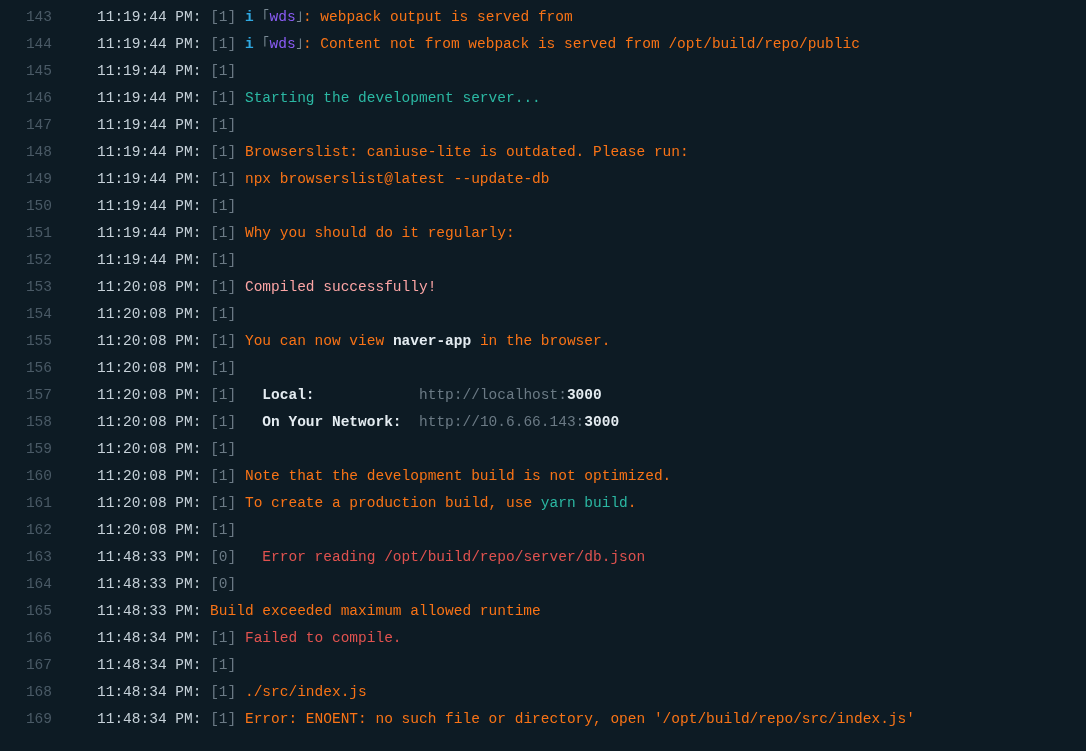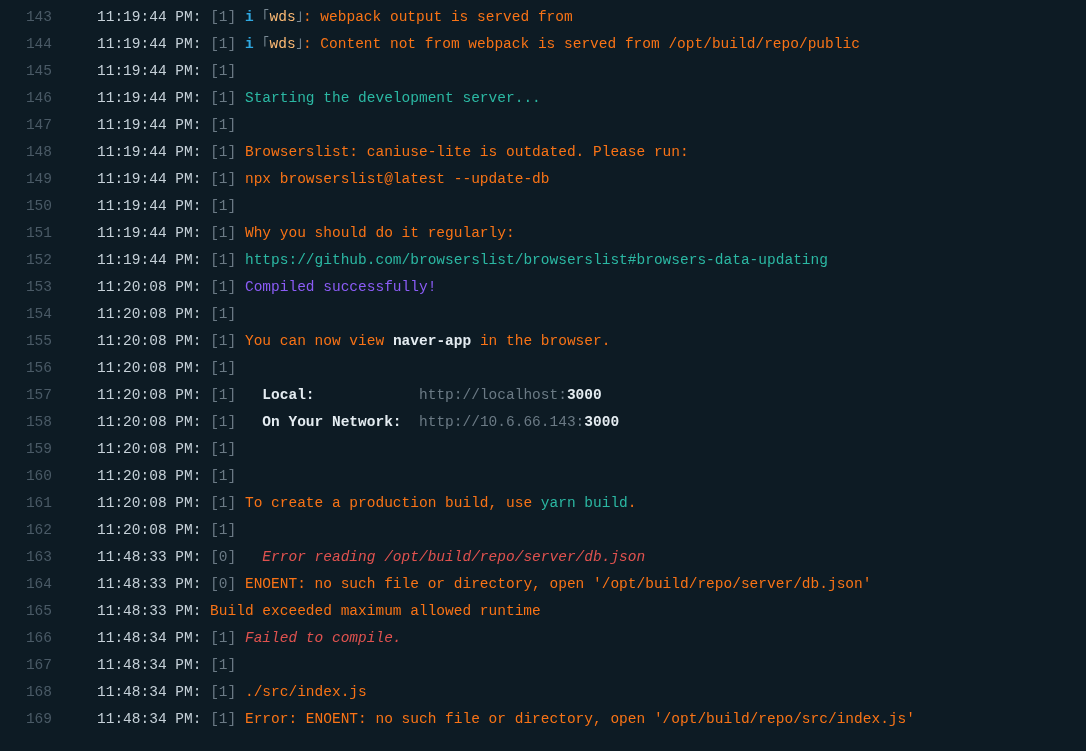--- a/index.html
+++ b/index.html
@@ -44,34 +44,33 @@
     white-space: pre;
   }
   .info-i {
     color: #2fa8e0;
     font-weight: bold;
   }
   .bracket {
     color: #7a8a95;
   }
   .wds {
-    color: #fdba74;
+    color: #8b5cf6;
   }
   .teal {
     color: #2bb8a3;
   }
   .link {
     color: #2bb8a3;
   }
   .green {
-    color: #8b5cf6;
+    color: #fca5a5;
   }
   .red {
     color: #e0524f;
-    font-style: italic;
   }
   .bold {
     font-weight: bold;
     color: #e4ecf1;
     text-align: right;
   }
   .dim {
     color: #f97316;
   }
   .url-dim {
@@ -84,31 +83,31 @@
 <div class="log-container" id="log-root">
     <div class="row"><span class="lineno">143</span><span class="gutter"></span><span class="ts">11:19:44 PM:</span><span> </span><span class="idx">[1]</span><span class="content"><span> </span><span class="info-i">i </span><span class="bracket">｢</span><span class="wds">wds</span><span class="bracket">｣</span><span class="dim">: webpack output is served from</span></span></div>
     <div class="row"><span class="lineno">144</span><span class="gutter"></span><span class="ts">11:19:44 PM:</span><span> </span><span class="idx">[1]</span><span class="content"><span> </span><span class="info-i">i </span><span class="bracket">｢</span><span class="wds">wds</span><span class="bracket">｣</span><span class="dim">: Content not from webpack is served from /opt/build/repo/public</span></span></div>
     <div class="row"><span class="lineno">145</span><span class="gutter"></span><span class="ts">11:19:44 PM:</span><span> </span><span class="idx">[1]</span></div>
     <div class="row"><span class="lineno">146</span><span class="gutter"></span><span class="ts">11:19:44 PM:</span><span> </span><span class="idx">[1]</span><span class="content"><span class="teal"> Starting the development server...</span></span></div>
     <div class="row"><span class="lineno">147</span><span class="gutter"></span><span class="ts">11:19:44 PM:</span><span> </span><span class="idx">[1]</span><span class="content"></span></div>
     <div class="row"><span class="lineno">148</span><span class="gutter"></span><span class="ts">11:19:44 PM:</span><span> </span><span class="idx">[1]</span><span class="content"><span class="dim"> Browserslist: caniuse-lite is outdated. Please run:</span></span></div>
     <div class="row"><span class="lineno">149</span><span class="gutter"></span><span class="ts">11:19:44 PM:</span><span> </span><span class="idx">[1]</span><span class="content"><span class="dim"> npx browserslist@latest --update-db</span></span></div>
     <div class="row"><span class="lineno">150</span><span class="gutter"></span><span class="ts">11:19:44 PM:</span><span> </span><span class="idx">[1]</span><span class="content"></span></div>
     <div class="row"><span class="lineno">151</span><span class="gutter"></span><span class="ts">11:19:44 PM:</span><span> </span><span class="idx">[1]</span><span class="content"><span class="dim"> Why you should do it regularly:</span></span></div>
-    <div class="row"><span class="lineno">152</span><span class="gutter"></span><span class="ts">11:19:44 PM:</span><span> </span><span class="idx">[1]</span><span class="content"><span class="link"> https://github.com/browserslist/browserslist#browsers-data-updating</span></span></div>
+    <div class="row"><span class="lineno">152</span><span class="gutter"></span><span class="ts">11:19:44 PM:</span><span> </span><span class="idx">[1]</span></div>
     <div class="row"><span class="lineno">153</span><span class="gutter"></span><span class="ts">11:20:08 PM:</span><span> </span><span class="idx">[1]</span><span class="content"><span class="green"> Compiled successfully!</span></span></div>
     <div class="row"><span class="lineno">154</span><span class="gutter"></span><span class="ts">11:20:08 PM:</span><span> </span><span class="idx">[1]</span><span class="content"></span></div>
     <div class="row"><span class="lineno">155</span><span class="gutter"></span><span class="ts">11:20:08 PM:</span><span> </span><span class="idx">[1]</span><span class="content"><span class="dim"> You can now view </span><span class="bold">naver-app</span><span class="dim"> in the browser.</span></span></div>
     <div class="row"><span class="lineno">156</span><span class="gutter"></span><span class="ts">11:20:08 PM:</span><span> </span><span class="idx">[1]</span><span class="content"></span></div>
     <div class="row"><span class="lineno">157</span><span class="gutter"></span><span class="ts">11:20:08 PM:</span><span> </span><span class="idx">[1]</span><span class="content"><span>   </span><span class="bold">Local:</span><span>            </span><span class="url-dim">http://localhost:</span><span class="bold">3000</span></span></div>
     <div class="row"><span class="lineno">158</span><span class="gutter"></span><span class="ts">11:20:08 PM:</span><span> </span><span class="idx">[1]</span><span class="content"><span>   </span><span class="bold">On Your Network:</span><span>  </span><span class="url-dim">http://10.6.66.143:</span><span class="bold">3000</span></span></div>
     <div class="row"><span class="lineno">159</span><span class="gutter"></span><span class="ts">11:20:08 PM:</span><span> </span><span class="idx">[1]</span><span class="content"></span></div>
-    <div class="row"><span class="lineno">160</span><span class="gutter"></span><span class="ts">11:20:08 PM:</span><span> </span><span class="idx">[1]</span></div>
+    <div class="row"><span class="lineno">160</span><span class="gutter"></span><span class="ts">11:20:08 PM:</span><span> </span><span class="idx">[1]</span><span class="content"><span class="dim"> Note that the development build is not optimized.</span></span></div>
     <div class="row"><span class="lineno">161</span><span class="gutter"></span><span class="ts">11:20:08 PM:</span><span> </span><span class="idx">[1]</span><span class="content"><span class="dim"> To create a production build, use </span><span class="teal">yarn build</span><span class="dim">.</span></span></div>
     <div class="row"><span class="lineno">162</span><span class="gutter"></span><span class="ts">11:20:08 PM:</span><span> </span><span class="idx">[1]</span><span class="content"></span></div>
     <div class="row"><span class="lineno">163</span><span class="gutter"></span><span class="ts">11:48:33 PM:</span><span> </span><span class="idx">[0]</span><span class="content"><span class="red">   Error reading /opt/build/repo/server/db.json</span></span></div>
-    <div class="row"><span class="lineno">164</span><span class="gutter"></span><span class="ts">11:48:33 PM:</span><span> </span><span class="idx">[0]</span><span class="content"><span class="dim"> ENOENT: no such file or directory, open '/opt/build/repo/server/db.json'</span></span></div>
+    <div class="row"><span class="lineno">164</span><span class="gutter"></span><span class="ts">11:48:33 PM:</span><span> </span><span class="idx">[0]</span></div>
     <div class="row"><span class="lineno">165</span><span class="gutter"></span><span class="ts">11:48:33 PM:</span><span class="content"><span class="dim"> Build exceeded maximum allowed runtime</span></span></div>
     <div class="row"><span class="lineno">166</span><span class="gutter"></span><span class="ts">11:48:34 PM:</span><span> </span><span class="idx">[1]</span><span class="content"><span class="red"> Failed to compile.</span></span></div>
     <div class="row"><span class="lineno">167</span><span class="gutter"></span><span class="ts">11:48:34 PM:</span><span> </span><span class="idx">[1]</span><span class="content"></span></div>
     <div class="row"><span class="lineno">168</span><span class="gutter"></span><span class="ts">11:48:34 PM:</span><span> </span><span class="idx">[1]</span><span class="content"><span class="dim"> ./src/index.js</span></span></div>
     <div class="row"><span class="lineno">169</span><span class="gutter"></span><span class="ts">11:48:34 PM:</span><span> </span><span class="idx">[1]</span><span class="content"><span class="dim"> Error: ENOENT: no such file or directory, open '/opt/build/repo/src/index.js'</span></span></div>
   </div>
 
 </body></html>

